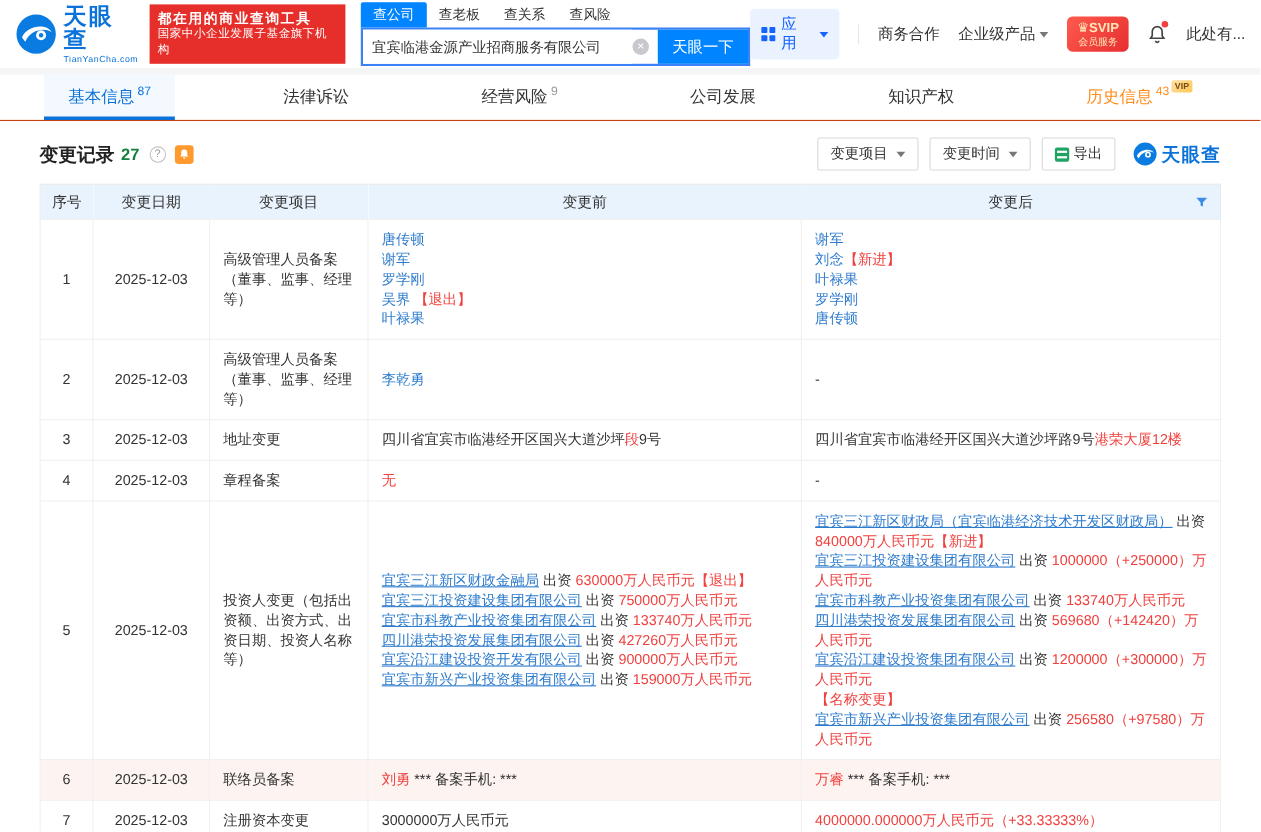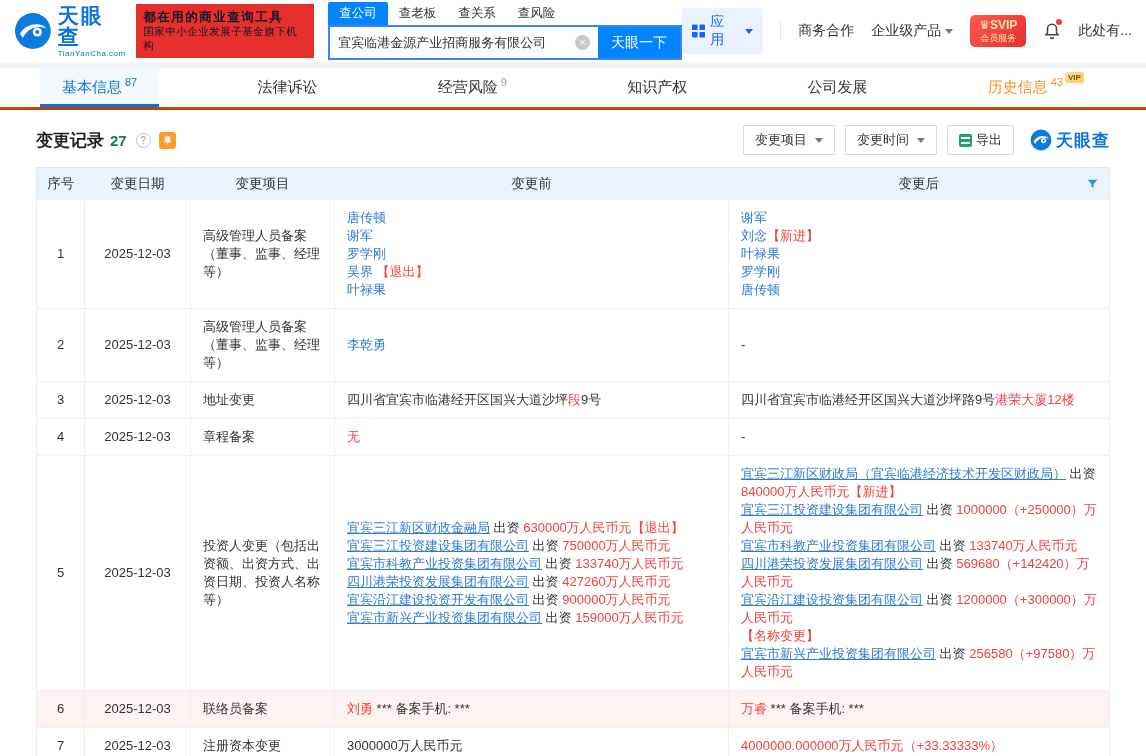--- a/index.html
+++ b/index.html
@@ -4,21 +4,21 @@
 <style>
 *{margin:0;padding:0;box-sizing:border-box;}
 body{width:1146px;height:756px;overflow:hidden;background:#fff;color:#333;
   font-family:"Liberation Sans","DejaVu Sans",sans-serif;}
 
 .topbar{height:62px;display:flex;align-items:center;padding:0 14px;background:#fff;}
 .brand{display:flex;align-items:center;gap:6px;cursor:pointer;}
 .brand-text{display:flex;flex-direction:column;line-height:1;}
 .brand-name{font-size:21px;font-weight:bold;color:#0b72d9;letter-spacing:2px;}
 .brand-domain{font-size:8px;color:#0b72d9;margin-top:3px;letter-spacing:.5px;}
-.slogan{background:#e62f2a;color:#0f172a;padding:5px 7px;margin-left:10px;line-height:1.3;}
+.slogan{background:#e62f2a;color:#ffffff;padding:5px 7px;margin-left:10px;line-height:1.3;}
 .slogan .l1{font-size:12.5px;font-weight:bold;letter-spacing:1.5px;}
 .slogan .l2{font-size:10.5px;letter-spacing:.5px;}
 .search-area{margin-left:14px;width:356px;}
 .search-tabs{display:flex;align-items:flex-end;height:23px;}
 .search-tab{font-size:12.5px;color:#333;padding:3px 11px;cursor:pointer;}
 .search-tab.active{background:#0084ff;color:#fff;border-radius:2px 2px 0 0;}
 .search-box{display:flex;border:2px solid #3b82f6;height:35px;background:#fff;}
 .search-input{flex:1;border:none;outline:none;font-size:13px;color:#333;padding:0 8px;font-family:inherit;min-width:0;}
 .clear-btn{width:15px;height:15px;border-radius:50%;background:#c8c9cc;color:#fff;font-size:11px;line-height:15px;text-align:center;align-self:center;margin-right:8px;cursor:pointer;flex:none;}
 .search-btn{width:82px;background:#0084ff;color:#fff;font-size:14px;border:none;cursor:pointer;font-family:inherit;flex:none;}
@@ -29,21 +29,21 @@
 .caret.blue{border-top-color:#1664ff;}
 .vdiv{width:1px;height:18px;background:#e6e6e6;}
 .menu-item{font-size:14px;color:#333;cursor:pointer;display:flex;align-items:center;white-space:nowrap;}
 .svip{background:linear-gradient(135deg,#ff5a4e,#e62f2f);border-radius:5px;color:#ffe7b8;text-align:center;padding:3px 9px;line-height:1.2;cursor:pointer;}
 .svip .s1{font-size:12px;font-weight:bold;}
 .svip .s2{font-size:9px;}
 .bell-wrap{position:relative;cursor:pointer;display:flex;}
 .red-dot{position:absolute;top:-2px;right:-1px;width:6px;height:6px;border-radius:50%;background:#f0413e;}
 .gap-strip{height:6px;background:#f4f5f7;}
 
-.nav{display:flex;justify-content:space-between;padding:0 40px;border-bottom:3px solid #c2410c;background:#fff;height:42px;}
+.nav{display:flex;justify-content:space-between;padding:0 40px;border-bottom:1px solid #c2410c;background:#fff;height:42px;}
 .nav-tab{padding:0 22px;display:flex;align-items:center;font-size:15px;color:#333;cursor:pointer;position:relative;white-space:nowrap;}
 .nav-tab.active{color:#0b72d9;background:#f4f9ff;box-shadow:inset 0 -3px 0 #0b72d9;}
 .nav-count{font-size:11px;margin-left:3px;position:relative;top:-6px;color:#999;}
 .nav-tab.active .nav-count{color:#0b72d9;}
 .nav-tab.orange{color:#ff8c1a;}
 .nav-tab.orange .nav-count{color:#ff8c1a;}
 .vip-tag{font-size:8px;background:linear-gradient(135deg,#ffe0a3,#ffc757);color:#7a4c12;border-radius:2px;padding:1px 3px;position:relative;top:-10px;margin-left:2px;font-weight:bold;}
 
 .section-head{display:flex;align-items:center;margin:15px 36px 12px;}
 .section-title{font-size:17px;font-weight:bold;color:#222;}
@@ -143,24 +143,24 @@
       <span class="nav-count">87</span>
     </div>
     <div class="nav-tab">
       <span>法律诉讼</span>
     </div>
     <div class="nav-tab">
       <span>经营风险</span>
       <span class="nav-count">9</span>
     </div>
     <div class="nav-tab">
+      <span>公司发展</span>
+    </div>
+    <div class="nav-tab">
       <span>知识产权</span>
-    </div>
-    <div class="nav-tab">
-      <span>公司发展</span>
     </div>
     <div class="nav-tab orange">
       <span>历史信息</span>
       <span class="nav-count">43</span>
       <span class="vip-tag">VIP</span>
     </div>
   </div>
 
 <div class="section-head">
   <span class="section-title">变更记录</span>

